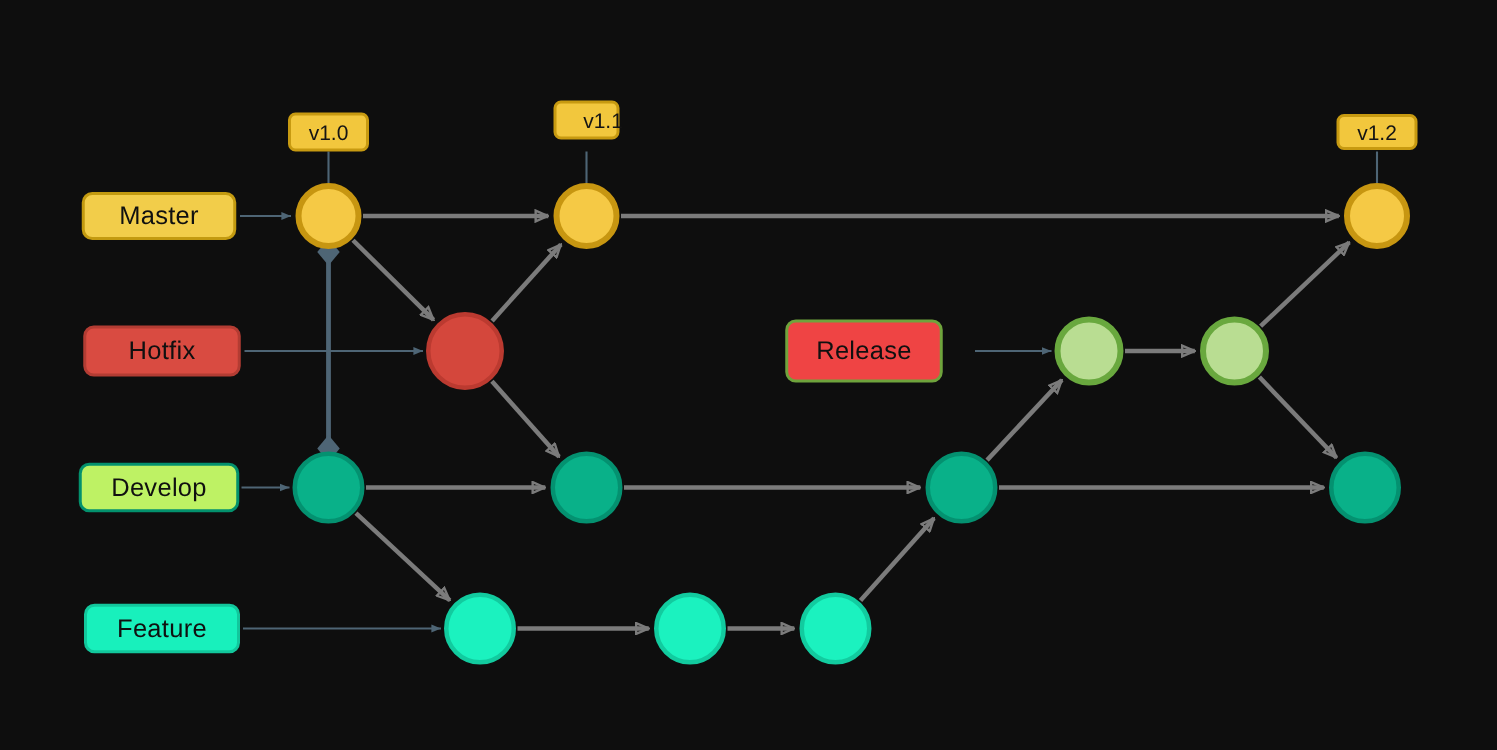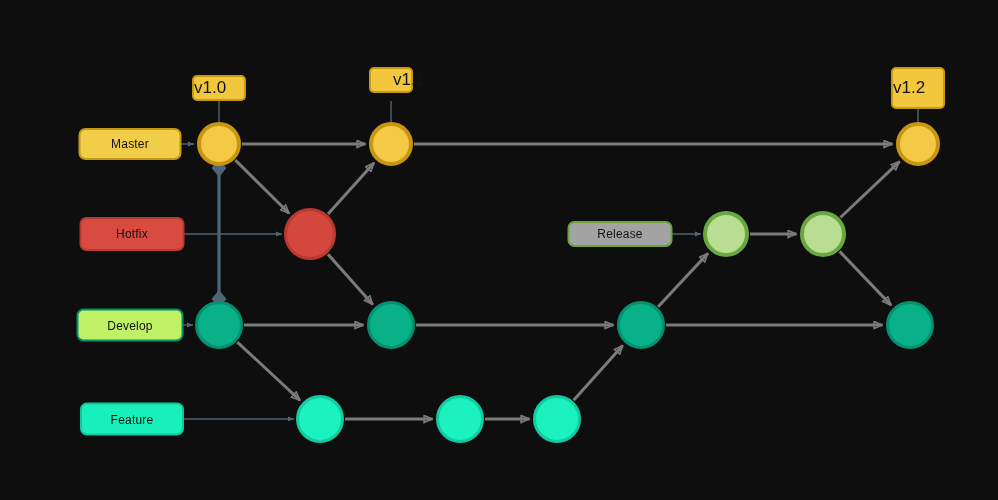--- a/index.html
+++ b/index.html
@@ -26,38 +26,37 @@
   }
   .branch-label {
     position: absolute;
     box-sizing: border-box;
     display: flex;
     align-items: center;
     justify-content: center;
     border-radius: 7px;
     border-style: solid;
     border-width: 2px;
-    font-size: 12px;
+    font-size: 17px;
     color: #101010;
     letter-spacing: 0.2px;
     white-space: nowrap;
     transform: translate(-50%, -50%);
-    margin-left: 24px;
   }
   .tag-box {
     position: absolute;
     box-sizing: border-box;
     display: flex;
     align-items: center;
-    justify-content: flex-start;
+    justify-content: center;
     border-radius: 5px;
     border: 2px solid #c79a11;
     background: #f2c73d;
     color: #141414;
-    font-size: 17px;
+    font-size: 14px;
     white-space: nowrap;
     transform: translate(-50%, -50%);
   }
   .commit-node {
     position: absolute;
     box-sizing: border-box;
     border-radius: 50%;
     border-style: solid;
     transform: translate(-50%, -50%);
   }
@@ -126,27 +125,27 @@
       </div>
       <div class="branch-label" style="left: 108px; top: 234px; width: 105px; height: 34px; background: rgb(217, 75, 65); border-color: rgb(179, 60, 51); text-align: center;">
         <span>Hotfix</span>
       </div>
       <div class="branch-label" style="left: 106px; top: 325px; width: 107px; height: 33px; background: #bef264; border-color: rgb(3, 145, 109);">
         <span>Develop</span>
       </div>
       <div class="branch-label" style="left: 108px; top: 419px; width: 104px; height: 33px; background: rgb(24, 240, 188); border-color: rgb(18, 199, 156); text-align: right;">
         <span>Feature</span>
       </div>
-      <div class="branch-label" style="left: 596px; top: 234px; width: 105px; height: 26px; background: #a3a3a3; border-color: rgb(111, 163, 60);">
+      <div class="branch-label" style="left: 576px; top: 234px; width: 105px; height: 42px; background: #ef4444; border-color: rgb(111, 163, 60);">
         <span>Release</span>
       </div>
       <div class="tag-box" style="left: 219px; top: 88px; width: 54px; height: 26px;">
         <span>v1.0</span>
       </div>
       <div class="tag-box" style="left: 391px; top: 80px; width: 44px; height: 26px; padding-left: 22px;">
         <span>v1.1</span>
       </div>
-      <div class="tag-box" style="left: 918px; top: 88px; width: 54px; height: 42px;">
+      <div class="tag-box" style="left: 918px; top: 88px; width: 54px; height: 24px;">
         <span>v1.2</span>
       </div>
     </div>
 
 </div>
 
 </body></html>

